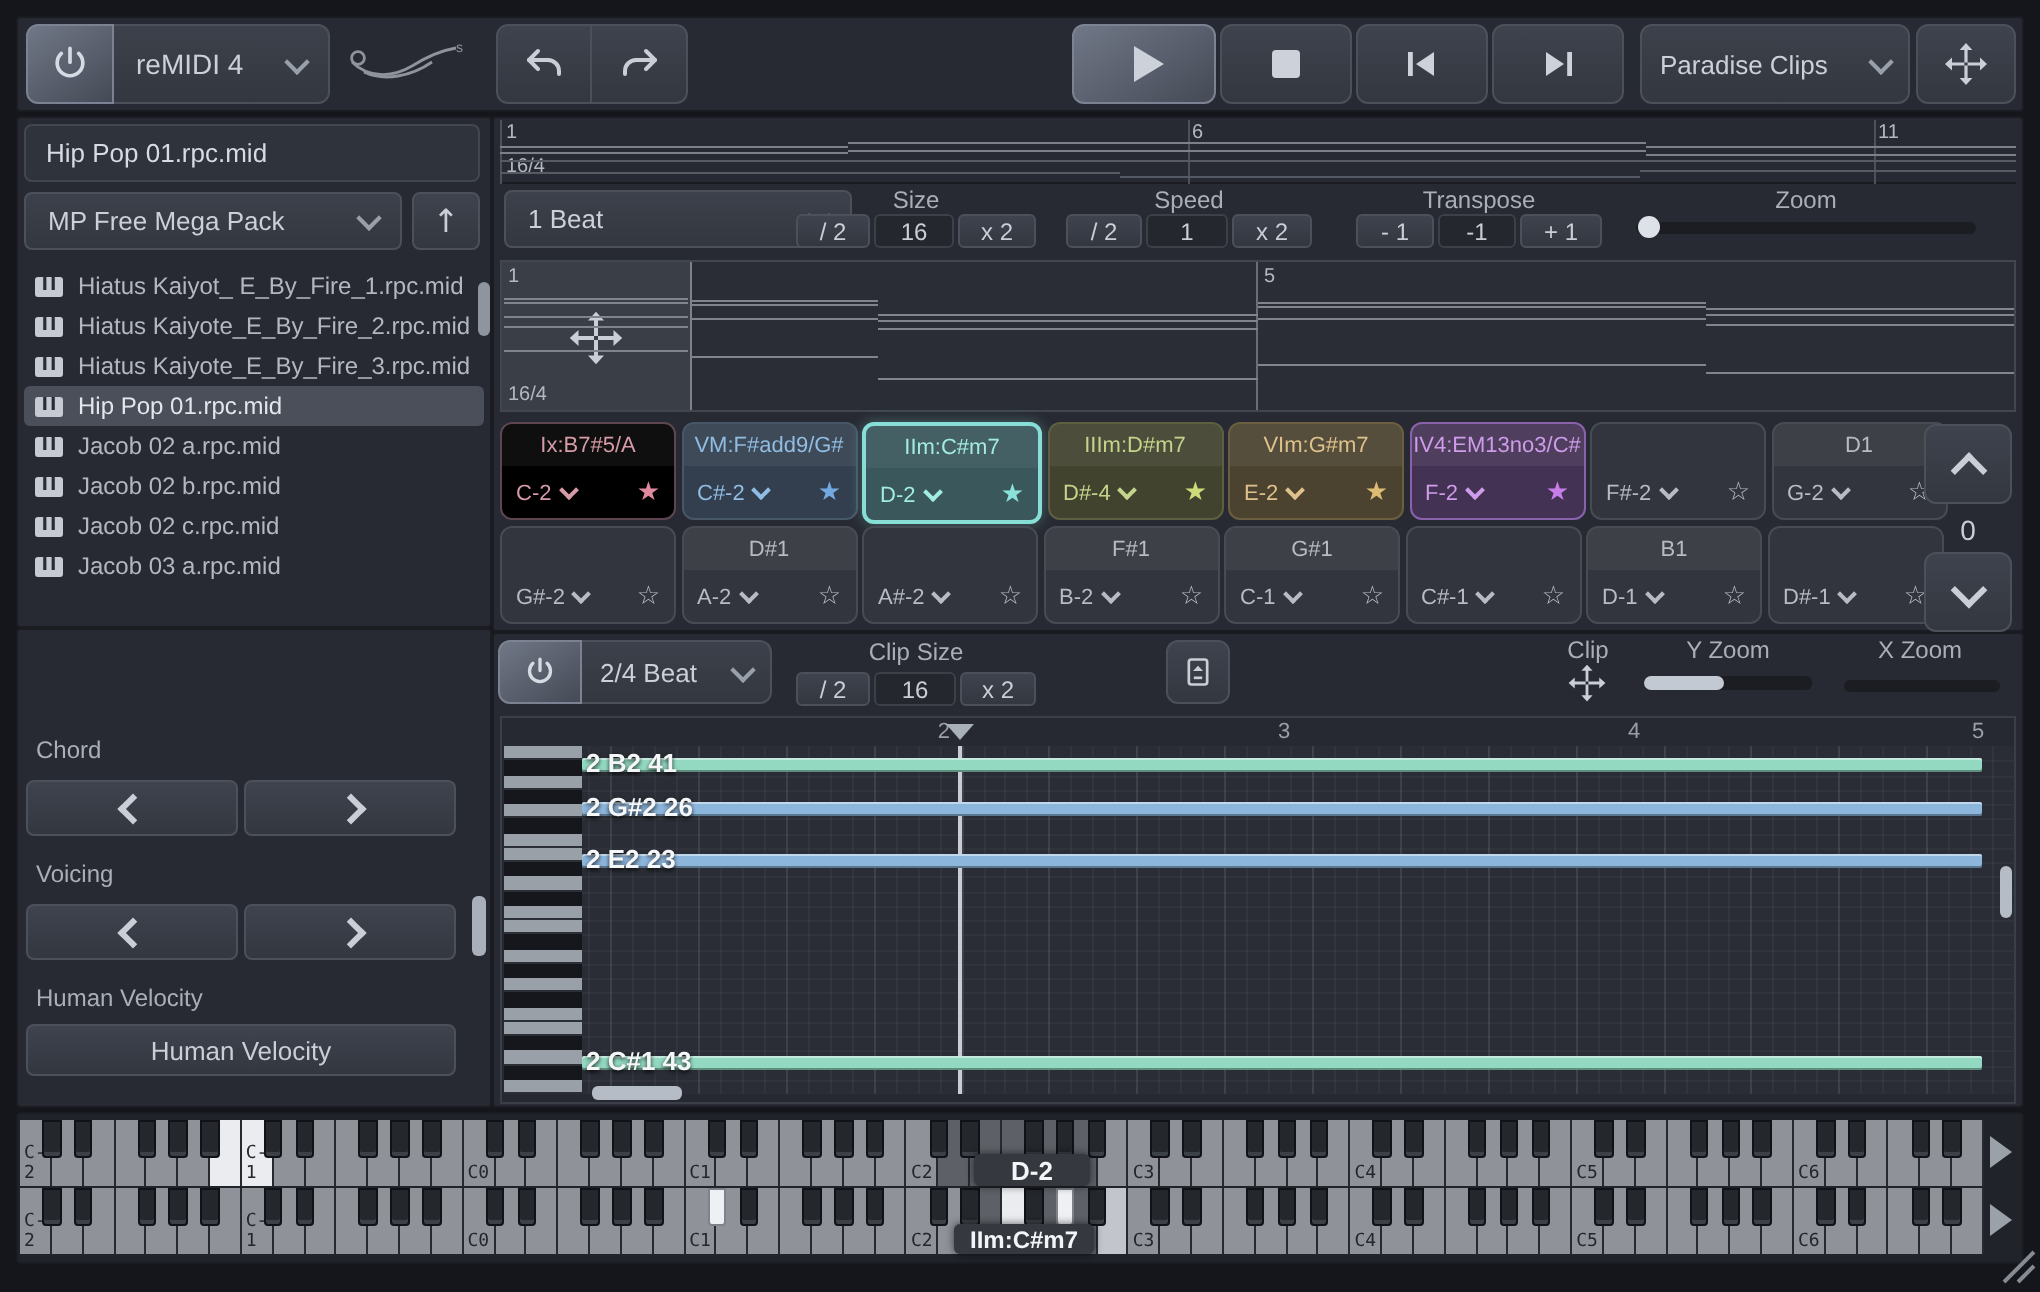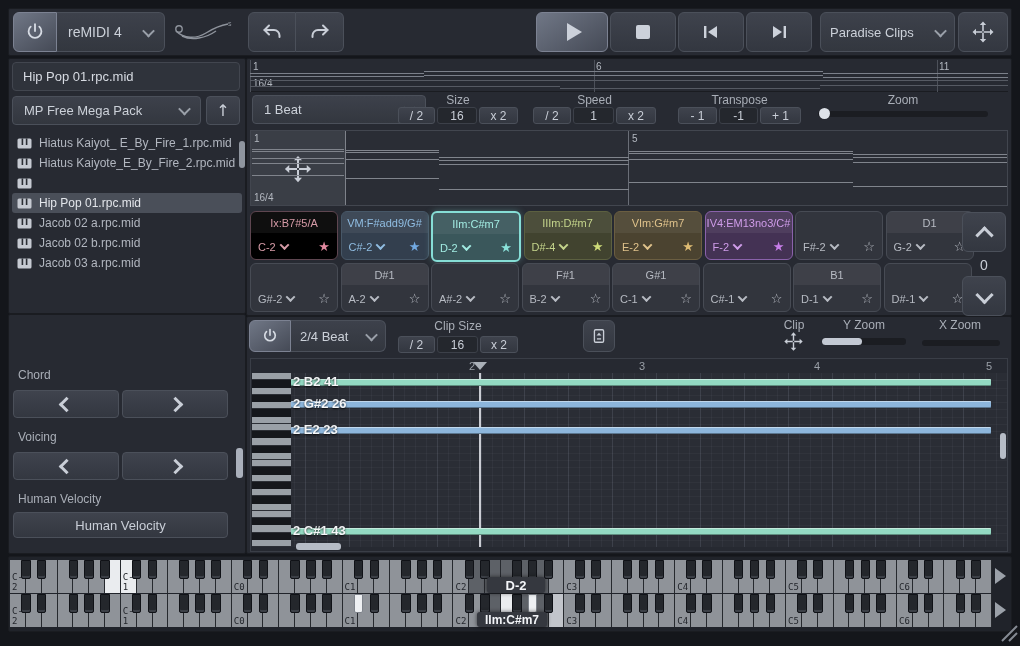--- a/index.html
+++ b/index.html
@@ -189,20 +189,21 @@
         <span class="file-lb">Hiatus Kaiyote_E_By_Fire_2.rpc.mid</span>
       </div>
       <div class="file-row">
         <span class="file-ic">
           <svg width="15" height="11" viewBox="0 0 15 11">
             <rect x="0.5" y="0.5" width="14" height="10" rx="1.5" fill="#c6cad2"></rect>
             <rect x="4.6" y="0.5" width="1.6" height="6.5" fill="#2a2d33"></rect>
             <rect x="8.8" y="0.5" width="1.6" height="6.5" fill="#2a2d33"></rect>
           </svg>
         </span>
+        <span class="file-lb">Hiatus Kaiyote_E_By_Fire_3.rpc.mid</span>
       </div>
       <div class="file-row selected">
         <span class="file-ic">
           <svg width="15" height="11" viewBox="0 0 15 11">
             <rect x="0.5" y="0.5" width="14" height="10" rx="1.5" fill="#c6cad2"></rect>
             <rect x="4.6" y="0.5" width="1.6" height="6.5" fill="#2a2d33"></rect>
             <rect x="8.8" y="0.5" width="1.6" height="6.5" fill="#2a2d33"></rect>
           </svg>
         </span>
         <span class="file-lb">Hip Pop 01.rpc.mid</span>
@@ -219,20 +220,30 @@
       </div>
       <div class="file-row">
         <span class="file-ic">
           <svg width="15" height="11" viewBox="0 0 15 11">
             <rect x="0.5" y="0.5" width="14" height="10" rx="1.5" fill="#c6cad2"></rect>
             <rect x="4.6" y="0.5" width="1.6" height="6.5" fill="#2a2d33"></rect>
             <rect x="8.8" y="0.5" width="1.6" height="6.5" fill="#2a2d33"></rect>
           </svg>
         </span>
         <span class="file-lb">Jacob 02 b.rpc.mid</span>
+      </div>
+      <div class="file-row">
+        <span class="file-ic">
+          <svg width="15" height="11" viewBox="0 0 15 11">
+            <rect x="0.5" y="0.5" width="14" height="10" rx="1.5" fill="#c6cad2"></rect>
+            <rect x="4.6" y="0.5" width="1.6" height="6.5" fill="#2a2d33"></rect>
+            <rect x="8.8" y="0.5" width="1.6" height="6.5" fill="#2a2d33"></rect>
+          </svg>
+        </span>
+        <span class="file-lb">Jacob 02 c.rpc.mid</span>
       </div>
       <div class="file-row">
         <span class="file-ic">
           <svg width="15" height="11" viewBox="0 0 15 11">
             <rect x="0.5" y="0.5" width="14" height="10" rx="1.5" fill="#c6cad2"></rect>
             <rect x="4.6" y="0.5" width="1.6" height="6.5" fill="#2a2d33"></rect>
             <rect x="8.8" y="0.5" width="1.6" height="6.5" fill="#2a2d33"></rect>
           </svg>
         </span>
         <span class="file-lb">Jacob 03 a.rpc.mid</span>

